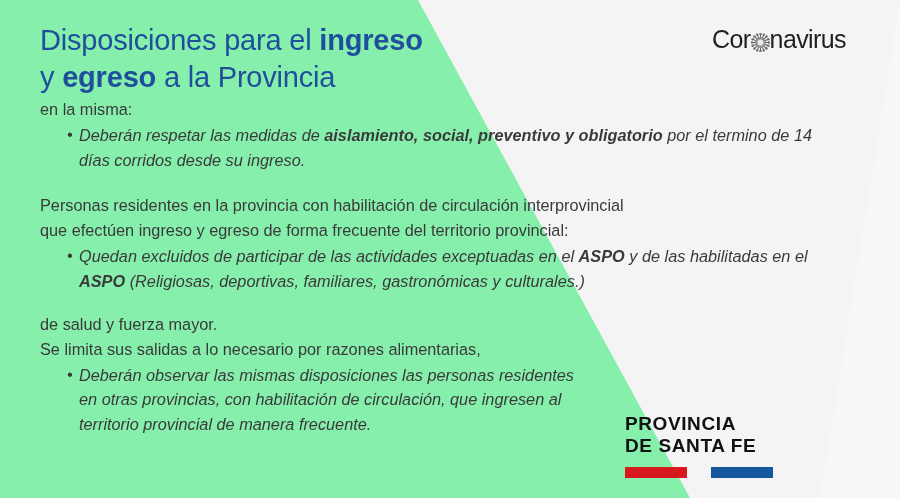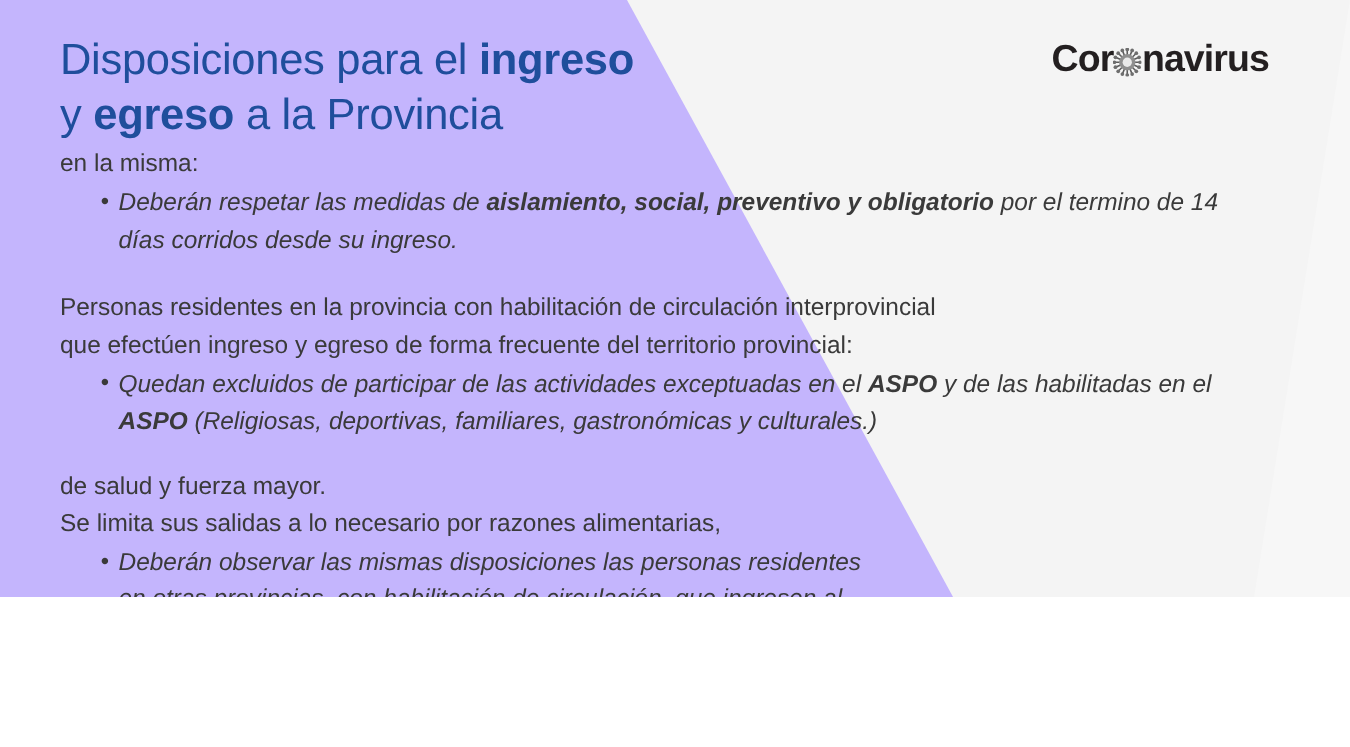--- a/index.html
+++ b/index.html
@@ -13,22 +13,22 @@
 
   body {
     font-family: "Liberation Sans", sans-serif;
     background: #ffffff;
     position: relative;
   }
 
   #slide {
     position: relative;
     width: 900px;
-    height: 398px;
-    background: #c4b5fd;
+    height: 498px;
+    background: #86efac;
     overflow: hidden;
   }
 
   
   .bg-band {
     position: absolute;
     inset: 0;
     background: #f4f4f4;
     clip-path: polygon(418px 0px, 900px 0px, 900px 498px, 690px 498px);
     z-index: 0;
@@ -66,21 +66,21 @@
 
   
   .corona-logo {
     position: absolute;
     right: 54px;
     top: 27px;
     display: flex;
     align-items: center;
     color: #231f20;
     font-size: 25px;
-    font-weight: 700;
+    font-weight: 400;
     letter-spacing: -0.6px;
     line-height: 1;
   }
   .corona-logo .virus-o {
     display: inline-block;
     width: 19px;
     height: 19px;
     margin: 0 0px 0 0px;
     position: relative;
     top: 1px;
@@ -128,21 +128,21 @@
 
   
   .sf-logo {
     position: absolute;
     left: 625px;
     top: 413px;
     width: 150px;
   }
   .sf-logo .sf-text {
     color: #111111;
-    font-size: 16px;
+    font-size: 19px;
     font-weight: 700;
     line-height: 1.18;
     letter-spacing: 0.6px;
     text-align: left;
     white-space: pre-line;
   }
   .sf-bars {
     display: flex;
     gap: 24px;
     margin-top: 9px;

